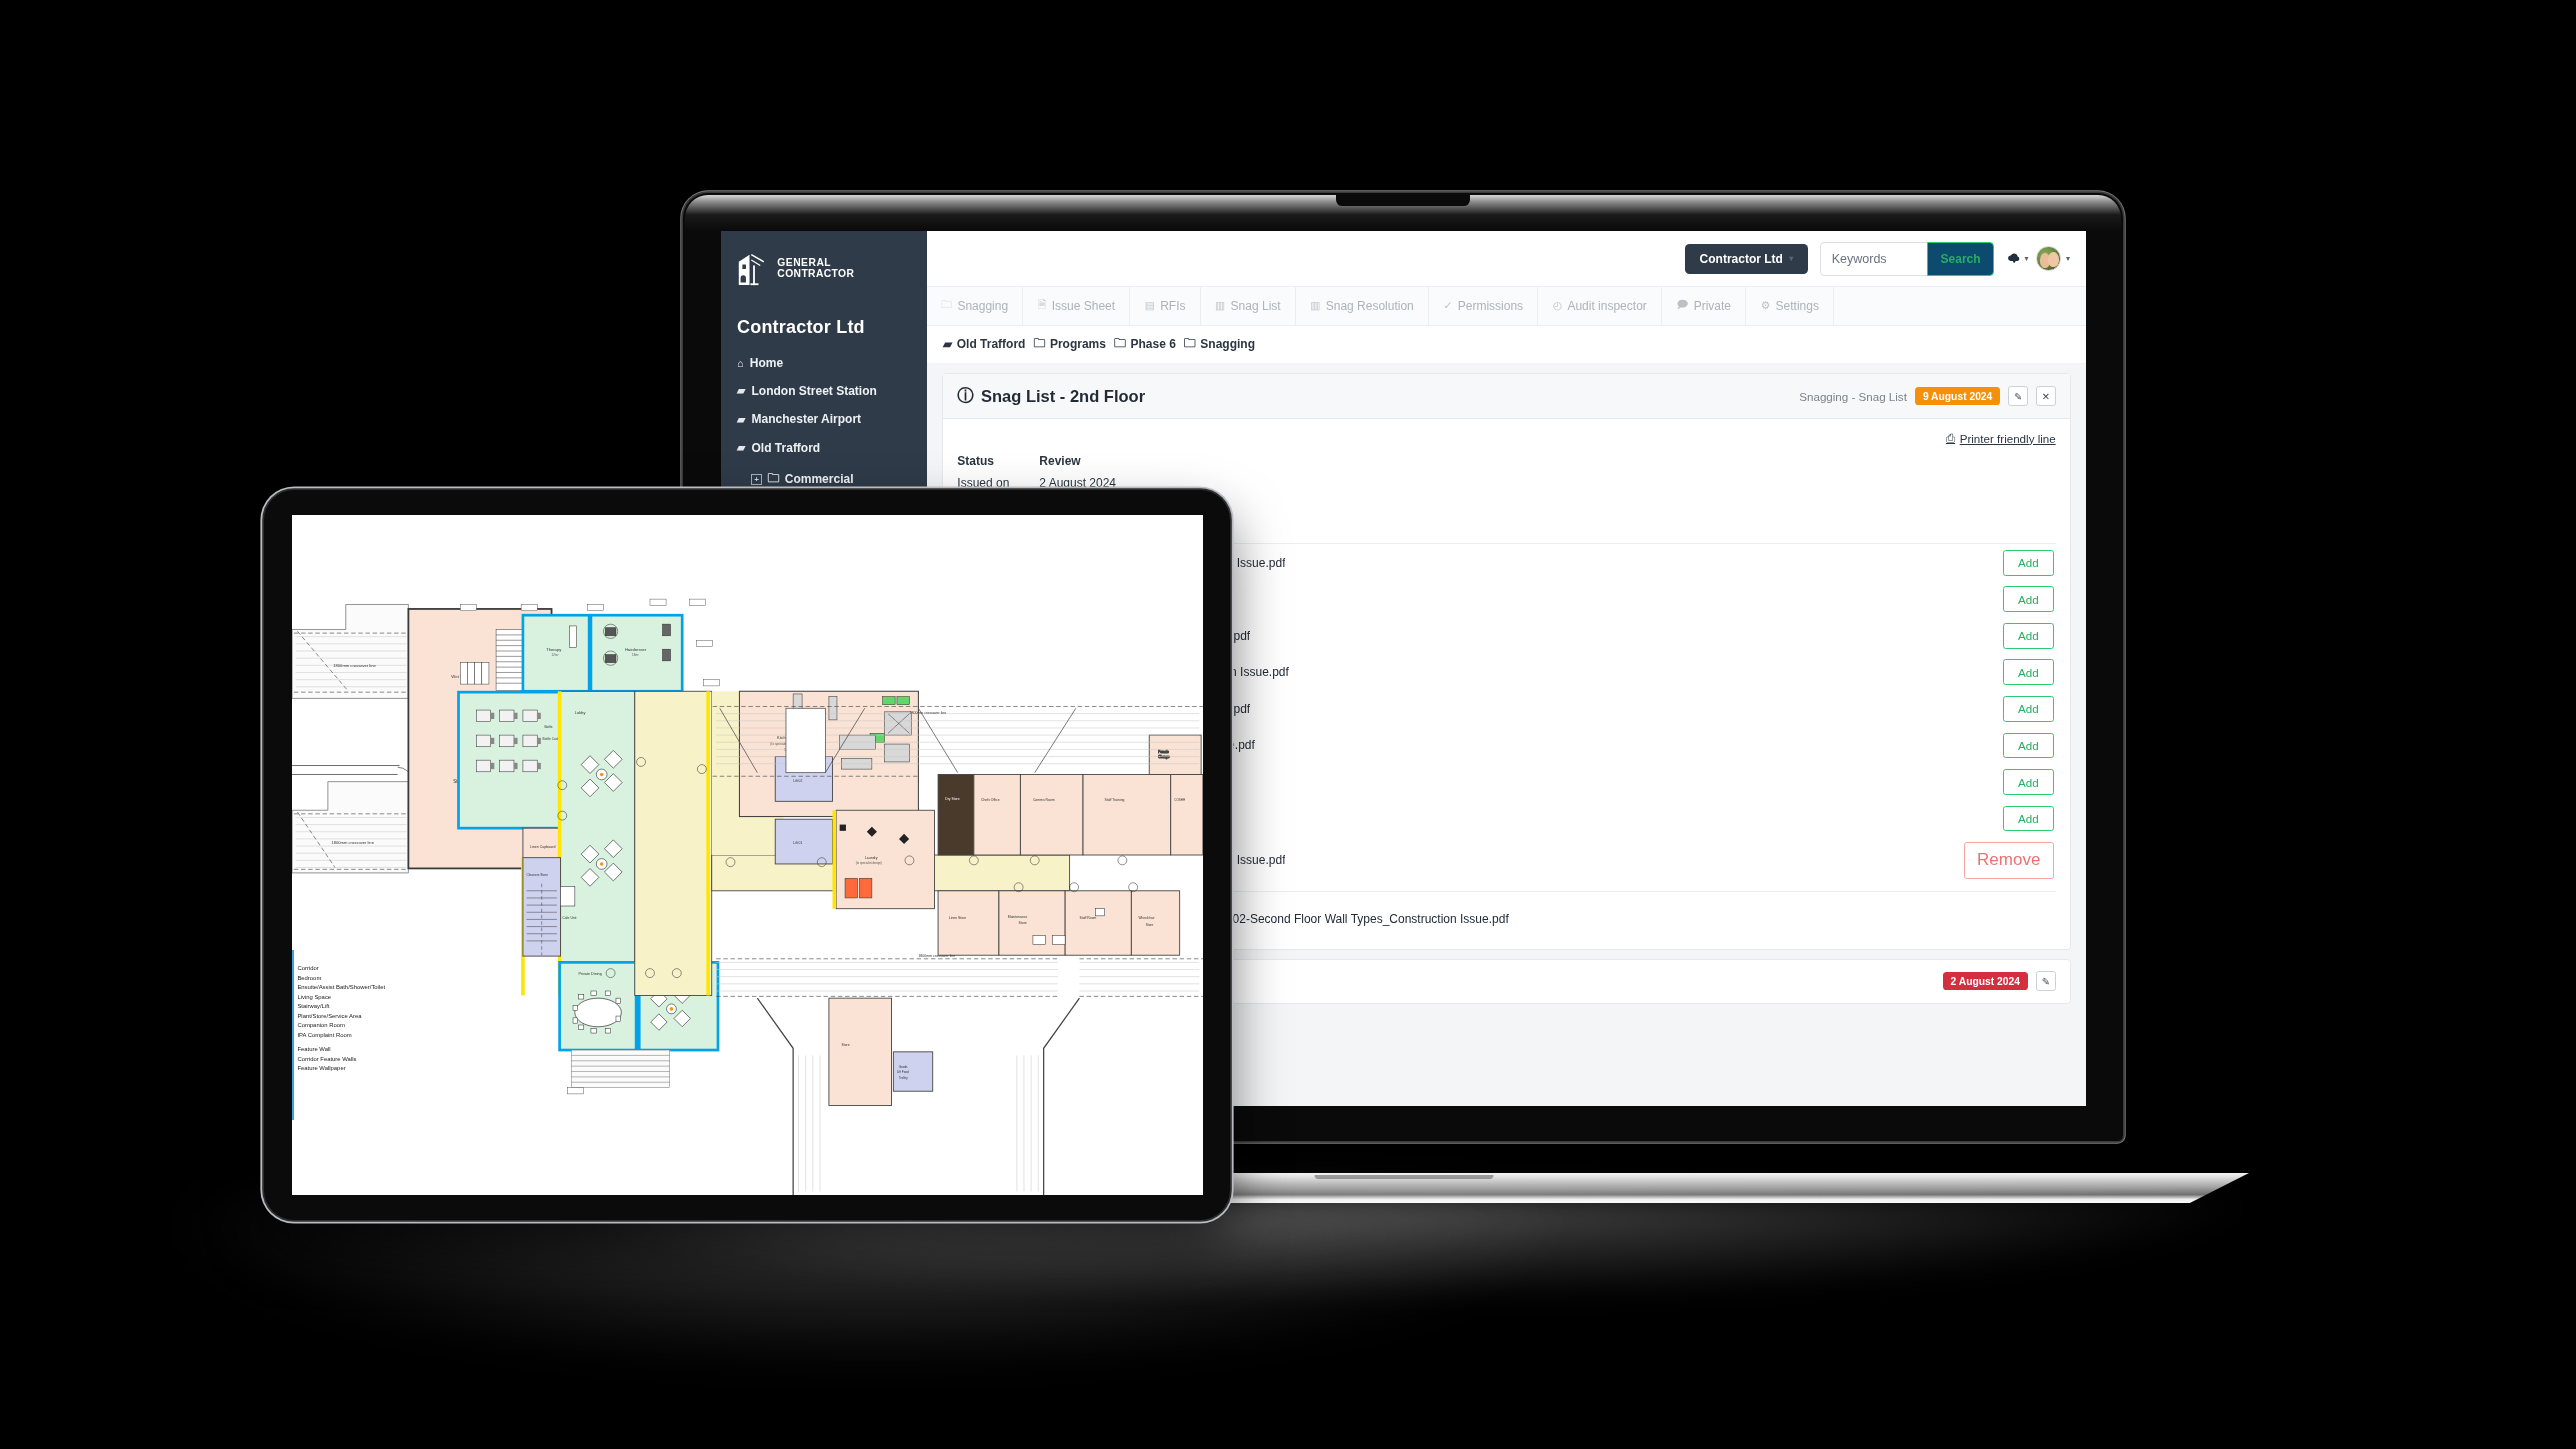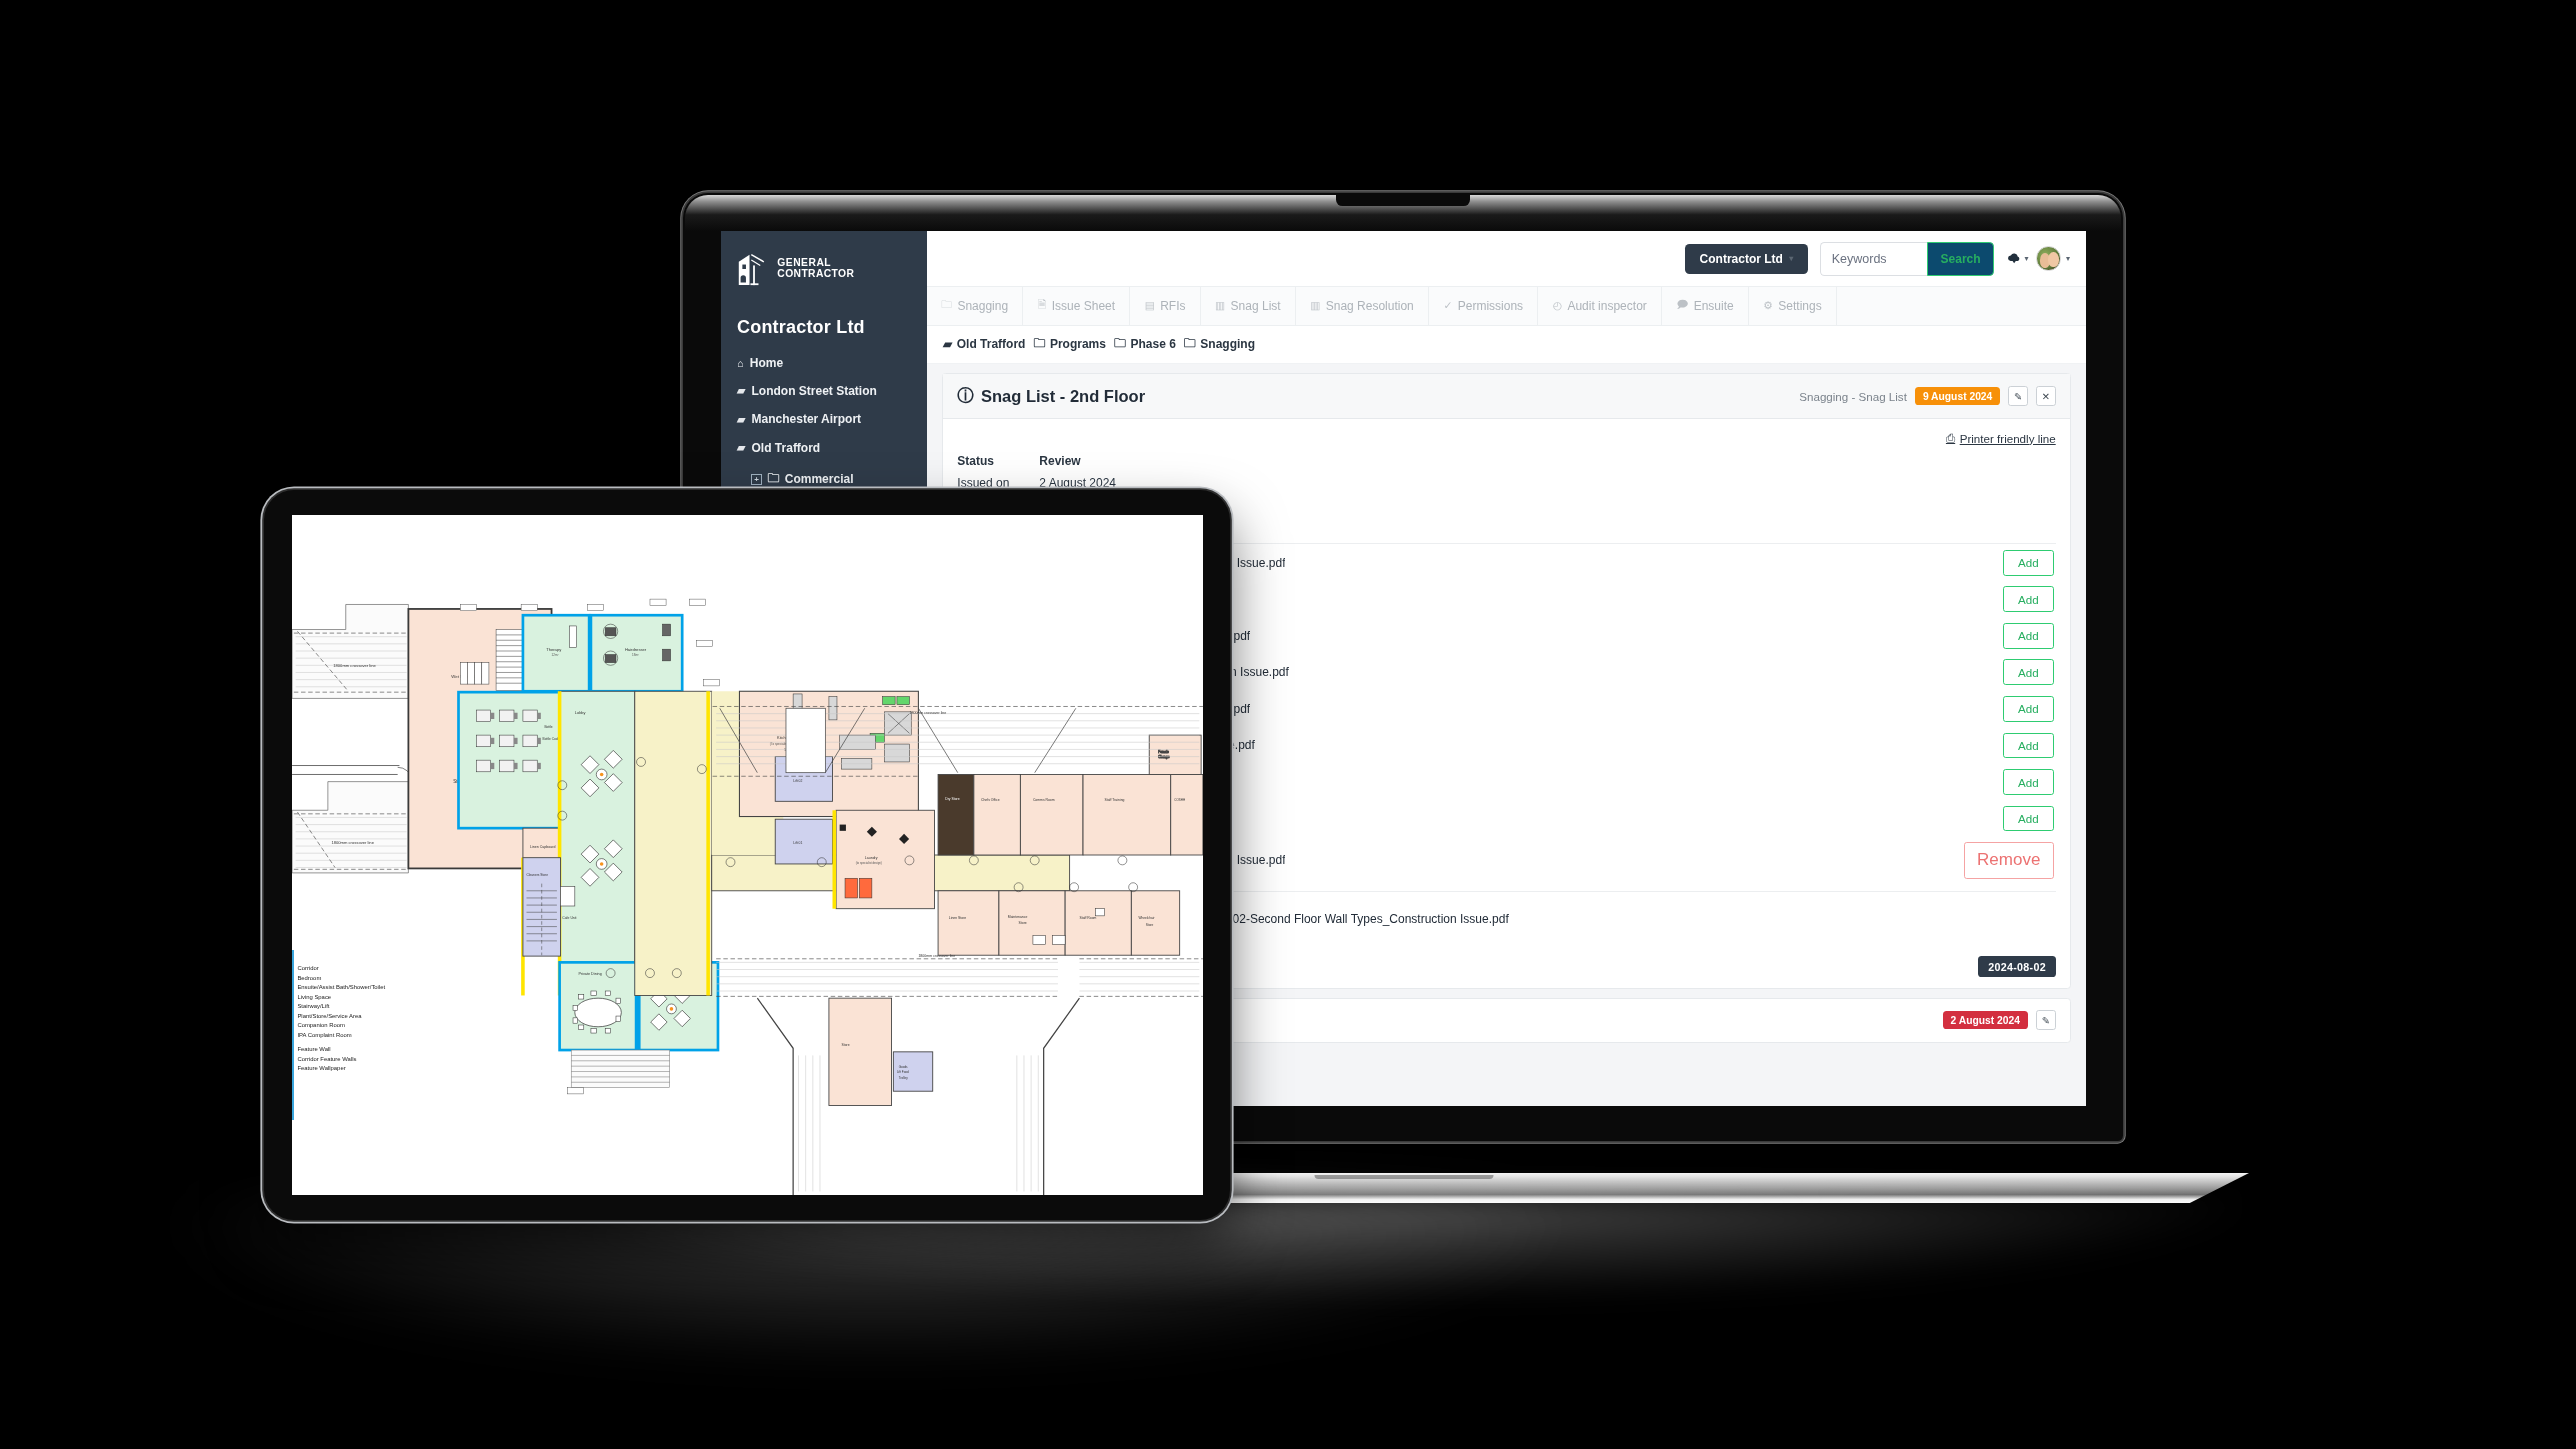--- a/index.html
+++ b/index.html
@@ -243,21 +243,21 @@
               <div class="tab">
                   <span class="ic">✓</span>
                   <span>Permissions</span>
                 </div>
               <div class="tab">
                   <span class="ic">◴</span>
                   <span>Audit inspector</span>
                 </div>
               <div class="tab">
                   <span class="ic">🗩</span>
-                  <span>Ensuite</span>
+                  <span>Private</span>
                 </div>
               <div class="tab">
                   <span class="ic">⚙</span>
                   <span>Settings</span>
                 </div>
             </div>
 
             <div class="crumbbar">
               <div class="crumb">
                   <span>▰</span>
@@ -354,23 +354,20 @@
                       <button class="btn-add">Add</button>
                     </div>
                     <div class="filerow">
                       <span class="fname">A192031-02-Second Floor Wall Types_Construction Issue.pdf</span>
                       <button class="btn-remove">Remove</button>
                     </div>
                   </div>
 
                   <div class="pathrow">Old Trafford/Programs/Phase 1/Snagging/A192031-02-Second Floor Wall Types_Construction Issue.pdf</div>
 
-                  <div class="footrow">
-                    <span class="badge-dark">2024-08-02</span>
-                  </div>
                 </div>
               </div>
 
               <div class="card2">
                 <span class="badge-red">2 August 2024</span>
                 <span class="sq-btn">✎</span>
               </div>
             </div>
 
           </div>

